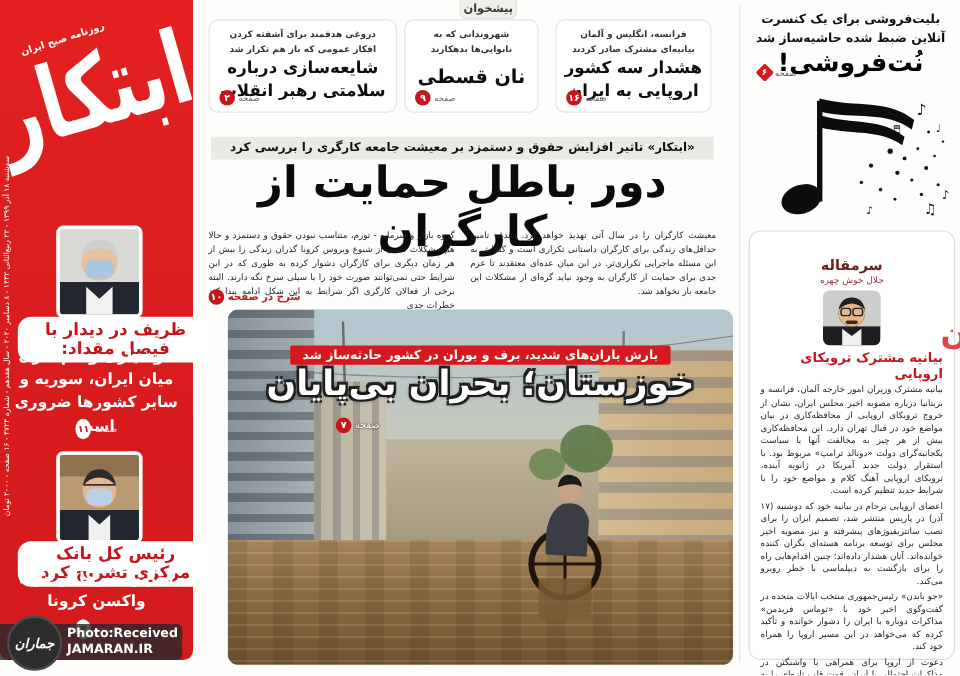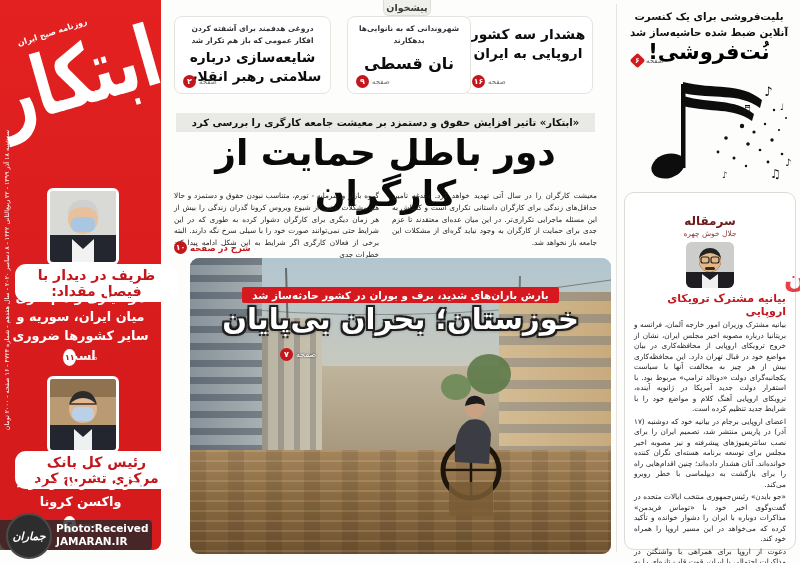--- a/index.html
+++ b/index.html
@@ -43,21 +43,21 @@
   .wm-text{position:absolute;left:56px;top:2px;color:#fff;font-weight:800;
     font-size:10.5px;line-height:1.2;}
 
   
   .vdiv{position:absolute;left:616px;top:4px;width:1px;height:548px;background:#e4e4e0;}
   .tab{position:absolute;left:383px;top:0;width:46px;background:#efefec;border:1px solid #ddddd8;
     border-top:none;border-radius:0 0 6px 6px;font-size:9.5px;font-weight:700;color:#3a3a3a;
     text-align:center;padding:2px 0;}
   .tbox{position:absolute;top:16px;height:78px;background:#fff;border:1px solid #e4e4df;
     border-radius:8px;padding:6px 6px;box-sizing:border-box;}
-  .tb1{left:463px;width:130px;} .tb2{left:347px;width:124px;} .tb3{left:174px;width:157px;}
+  .tb1{left:463px;width:130px;} .tb2{left:337px;width:112px;} .tb3{left:174px;width:157px;}
   .tbox .kicker{font-size:7.5px;color:#333;text-align:center;line-height:1.55;font-weight:600;}
   .tbox .title{font-size:13.8px;font-weight:800;color:#0d0d0d;text-align:center;line-height:1.35;margin-top:2px;}
   .tb2 .title{font-size:16px;margin-top:7px;}
   .tbadge{position:absolute;bottom:5px;left:8px;display:flex;align-items:center;gap:3px;}
   .tbadge .word{font-size:7px;color:#666;}
 
   .kickerbar{position:absolute;top:111px;left:174px;width:423px;text-align:center;}
   .kickerbar span{display:inline-block;background:#e9e9e5;color:#111;font-weight:700;
     font-size:10px;padding:4px 16px;}
   .mainhead{position:absolute;top:132px;left:174px;width:423px;text-align:center;
@@ -182,20 +182,21 @@
         <div>Photo:Received</div>
         <div>JAMARAN.IR</div>
       </div>
     </div>
   </div>
 
   <div class="vdiv"></div>
   <div class="tab">پیشخوان</div>
 
   <div class="tbox tb1">
+    <div class="kicker">فرانسه، انگلیس و آلمان بیانیه‌ای مشترک صادر کردند</div>
     <div class="title">هشدار سه کشور اروپایی به ایران</div>
     <div class="tbadge">
       <span class="word">صفحه</span>
       <span class="circle-r">۱۶</span>
     </div>
   </div>
   <div class="tbox tb2">
     <div class="kicker">شهروندانی که به نانوایی‌ها بدهکارند</div>
     <div class="title">نان قسطی</div>
     <div class="tbadge">

